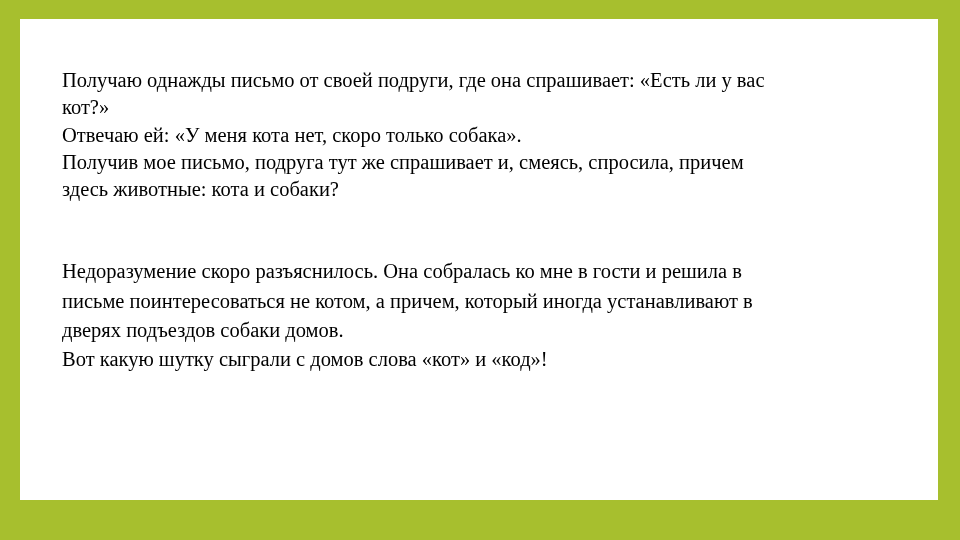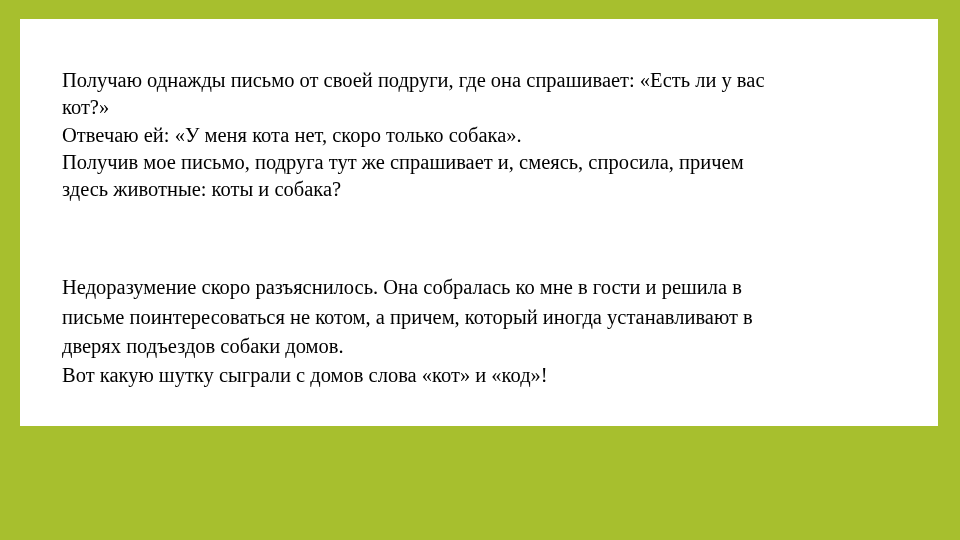--- a/index.html
+++ b/index.html
@@ -18,21 +18,21 @@
     width: 960px;
     height: 540px;
     box-sizing: border-box;
     background: #a7bf2e;
   }
   #slide-canvas {
     position: absolute;
     left: 20px;
     top: 19px;
     width: 918px;
-    height: 407px;
+    height: 481px;
     background: #ffffff;
     box-sizing: border-box;
     overflow: hidden;
   }
   #body-text {
     position: absolute;
     left: 42px;
     top: 48px;
     width: 820px;
   }
@@ -43,42 +43,41 @@
     text-align: left;
   }
   .para-1 {
     line-height: 27.3px;
   }
   .para-spacer {
     height: 54px;
   }
   .para-2 {
     line-height: 29.2px;
-    margin-top: 16px;
   }
   .para p {
     margin: 0;
     padding: 0;
     white-space: normal;
   }
 </style>
 </head>
 <body>
 
 <div id="slide">
   <div id="slide-canvas">
 
     <div id="body-text">
 
       <div class="para para-1">
         <p>Получаю однажды письмо от своей подруги, где она спрашивает: «Есть ли у вас</p>
         <p>кот?»</p>
         <p>Отвечаю ей: «У меня кота нет, скоро только собака».</p>
         <p>Получив мое письмо, подруга тут же спрашивает и, смеясь, спросила, причем</p>
-        <p>здесь животные: коты и собака?</p>
+        <p>здесь животные: кота и собаки?</p>
       </div>
 
       <div class="para-spacer"></div>
 
       <div class="para para-2">
         <p>Недоразумение скоро разъяснилось. Она собралась ко мне в гости и решила в</p>
         <p>письме поинтересоваться не котом, а причем, который иногда устанавливают в</p>
         <p>дверях подъездов собаки домов.</p>
         <p>Вот какую шутку сыграли с домов слова «кот» и «код»!</p>
       </div>

